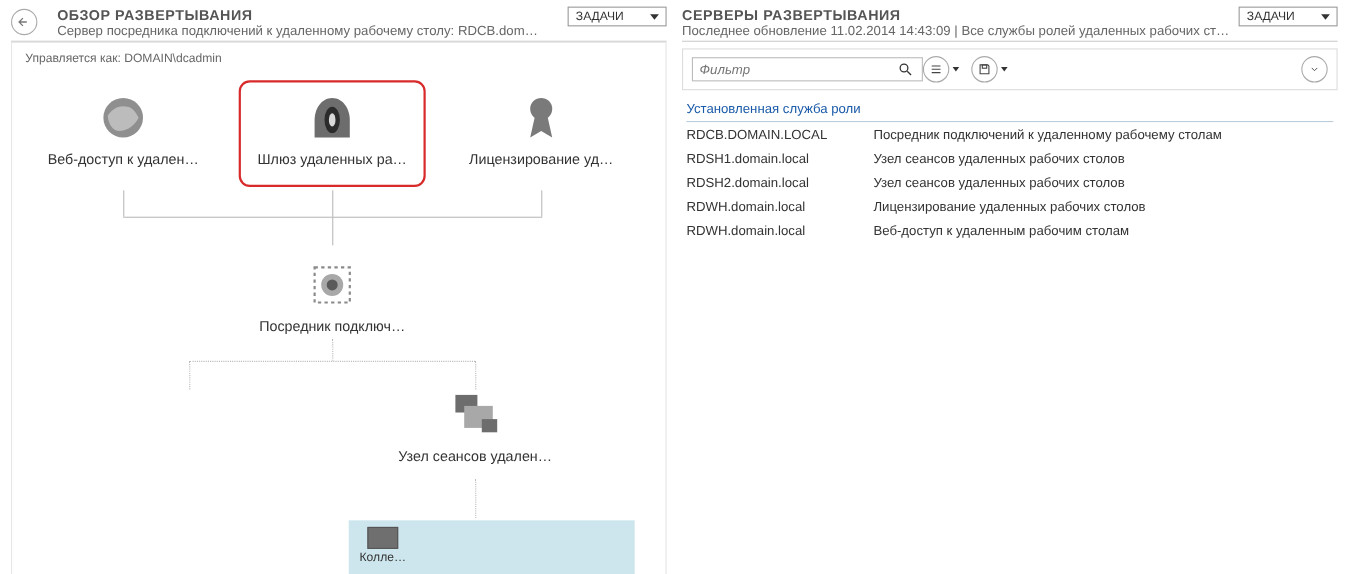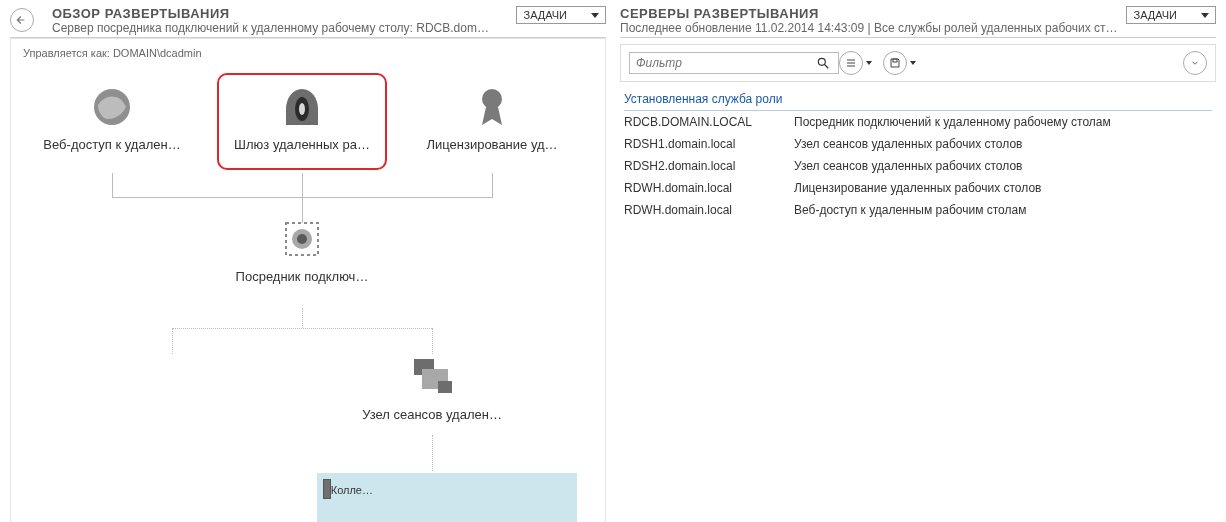--- a/index.html
+++ b/index.html
@@ -24,21 +24,21 @@
   .node .ic{width:48px;height:48px;margin:0 auto;display:flex;align-items:center;justify-content:center}
   .highlight{border:2px solid #d82a2a;border-radius:10px;padding:8px 6px 16px 6px}
 
   
   .line{position:absolute;background:#bbb}
   .dotted{background:none;border-top:1px dotted #bbb}
   .dotted-v{background:none;border-left:1px dotted #bbb}
 
   
   .coll-area{position:absolute;left:300px;top:410px;width:260px;height:60px;background:#cde6ee}
-  .coll-item{display:flex;flex-direction:row;align-items:center;width:50px;margin:6px}
+  .coll-item{display:flex;flex-direction:column;align-items:center;width:50px;margin:6px}
   .coll-item .sq{width:28px;height:20px;background:#6f6f6f;border:1px solid #555}
   .coll-item .cl{font-size:11px;margin-top:2px;color:#333}
 
   
   .filter-row{display:flex;align-items:center;border:1px solid #ddd;padding:6px 8px;margin-top:6px}
   .filter-box{display:flex;align-items:center;border:1px solid #bbb;height:22px;width:210px}
   .filter-box input{border:0;outline:0;flex:1;padding:0 6px;font-size:12px;font-style:italic;color:#888}
   .filter-box .mag{width:22px;text-align:center;color:#333}
   .rnd-btn{width:24px;height:24px;border:1px solid #aaa;border-radius:50%;display:flex;align-items:center;justify-content:center;color:#444;position:relative}
   .rnd-btn .caret{position:absolute;right:-10px;border-left:3px solid transparent;border-right:3px solid transparent;border-top:4px solid #333}
@@ -108,21 +108,21 @@
         <div class="node" style="left:390px;top:20px">
           <div class="ic">
             <svg viewBox="0 0 48 48">
                 <circle cx="24" cy="16" r="10" fill="#7a7a7a"></circle>
                 <path fill="#7a7a7a" d="M18 24l-4 18 10-6 10 6-4-18z"></path>
               </svg>
           </div>
           <div class="lbl">Лицензирование уд…</div>
         </div>
 
-        <div class="node" style="left:200px;top:152px">
+        <div class="node" style="left:200px;top:172px">
           <div class="ic">
             <svg viewBox="0 0 48 48">
                 <rect x="8" y="8" width="32" height="32" fill="none" stroke="#8a8a8a" stroke-width="2" stroke-dasharray="3 3"></rect>
                 <circle cx="24" cy="24" r="10" fill="#a8a8a8"></circle>
                 <circle cx="24" cy="24" r="5" fill="#5a5a5a"></circle>
               </svg>
           </div>
           <div class="lbl">Посредник подключ…</div>
         </div>
 

